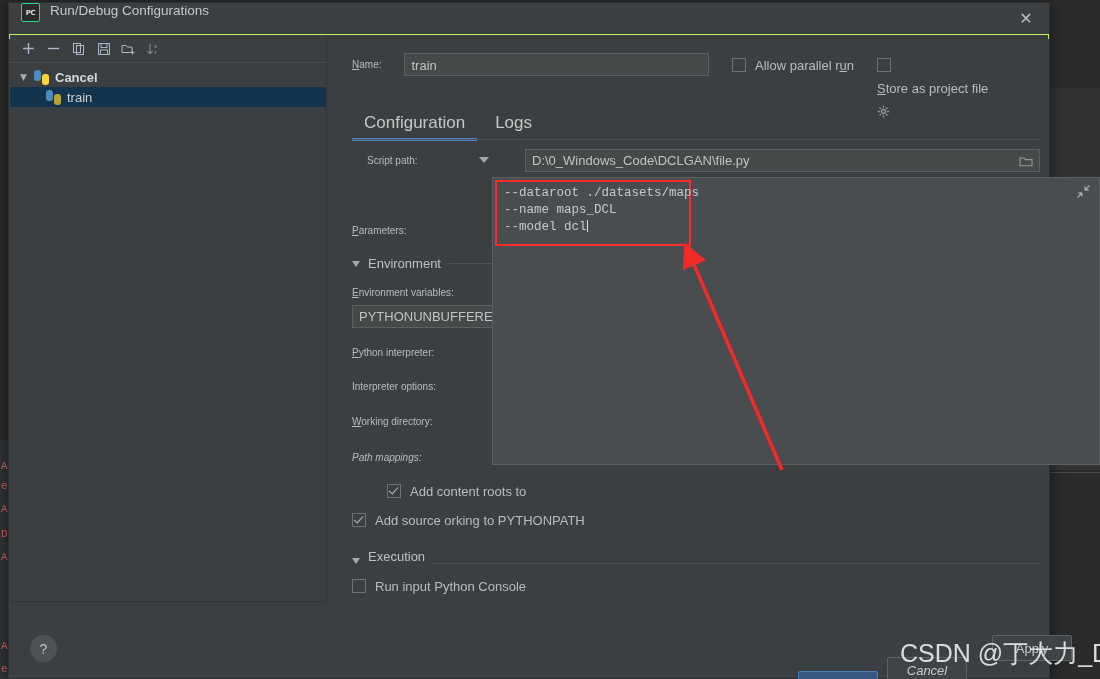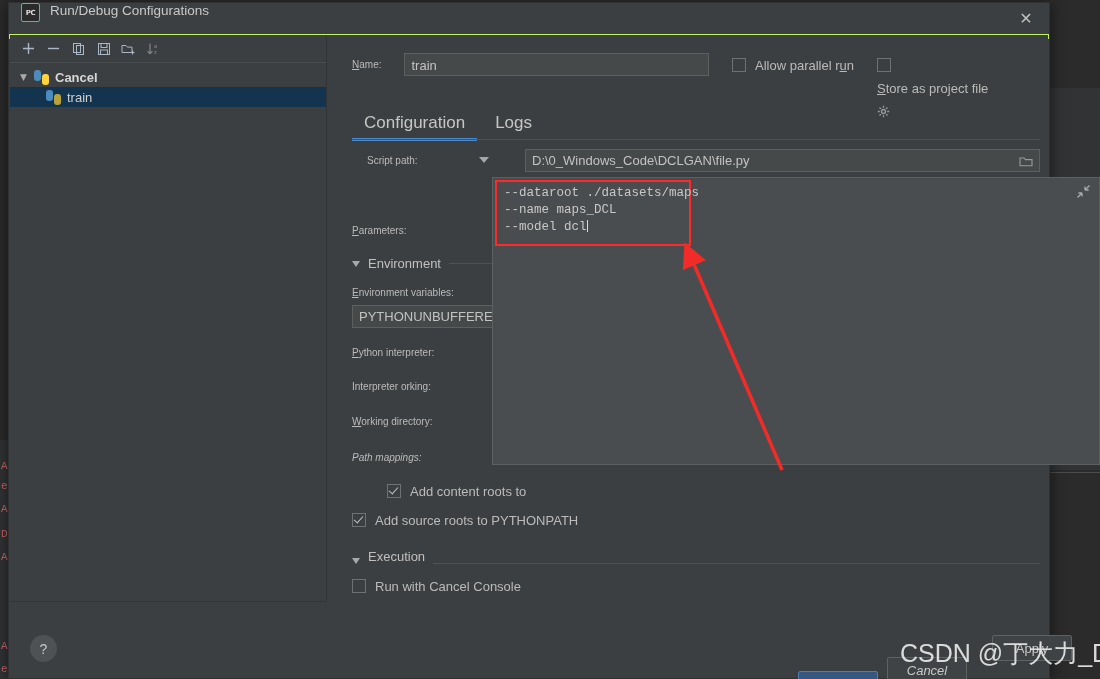--- a/index.html
+++ b/index.html
@@ -288,47 +288,47 @@
 
     <div class="formrow" style="left:25px;top:246px;">
       <span class="lbl"><span class="u">E</span>nvironment variables:</span>
     </div>
     <div class="fld" style="position:absolute;left:25px;top:270px;width:185px;">PYTHONUNBUFFERED=</div>
 
     <div class="formrow" style="left:25px;top:306px;">
       <span class="lbl"><span class="u">P</span>ython interpreter:</span>
     </div>
     <div class="formrow" style="left:25px;top:340px;">
-      <span class="lbl">Interpreter orking:</span>
+      <span class="lbl">Interpreter options:</span>
     </div>
     <div class="formrow" style="left:25px;top:375px;">
       <span class="lbl"><span class="u">W</span>orking directory:</span>
     </div>
     <div class="formrow" style="left:25px;top:411px;font-style:italic;">
       <span class="lbl">Path mappings:</span>
     </div>
 
     <div class="chk-inline" style="left:25px;top:449px;padding-left:35px;">
       <span class="cbx on"></span>
       <span>Add content roots to</span>
     </div>
     <div class="chk-inline" style="left:25px;top:478px;">
       <span class="cbx on"></span>
-      <span>Add source roots to PYTHONPATH</span>
+      <span>Add source orking to PYTHONPATH</span>
     </div>
 
     <div class="sep-title" style="left:25px;top:514px;width:688px;align-items:flex-end;">
       <span class="tri"></span>
       <span>Execution</span>
       <span class="sep-line" style="flex:1"></span>
     </div>
 
     <div class="chk-inline" style="left:25px;top:544px;">
       <span class="cbx"></span>
-      <span>Run with Cancel Console</span>
+      <span>Run input Python Console</span>
     </div>
 
     <div class="chk-inline" style="left:25px;top:574px;">
       <span class="cbx"></span>
       <span>Redirect input from:</span>
     </div>
     <div class="fld" style="position:absolute;left:181px;top:568px;width:514px;">
       <span></span>
       <span class="browse">
         <svg width="15" height="14" viewBox="0 0 15 14">

